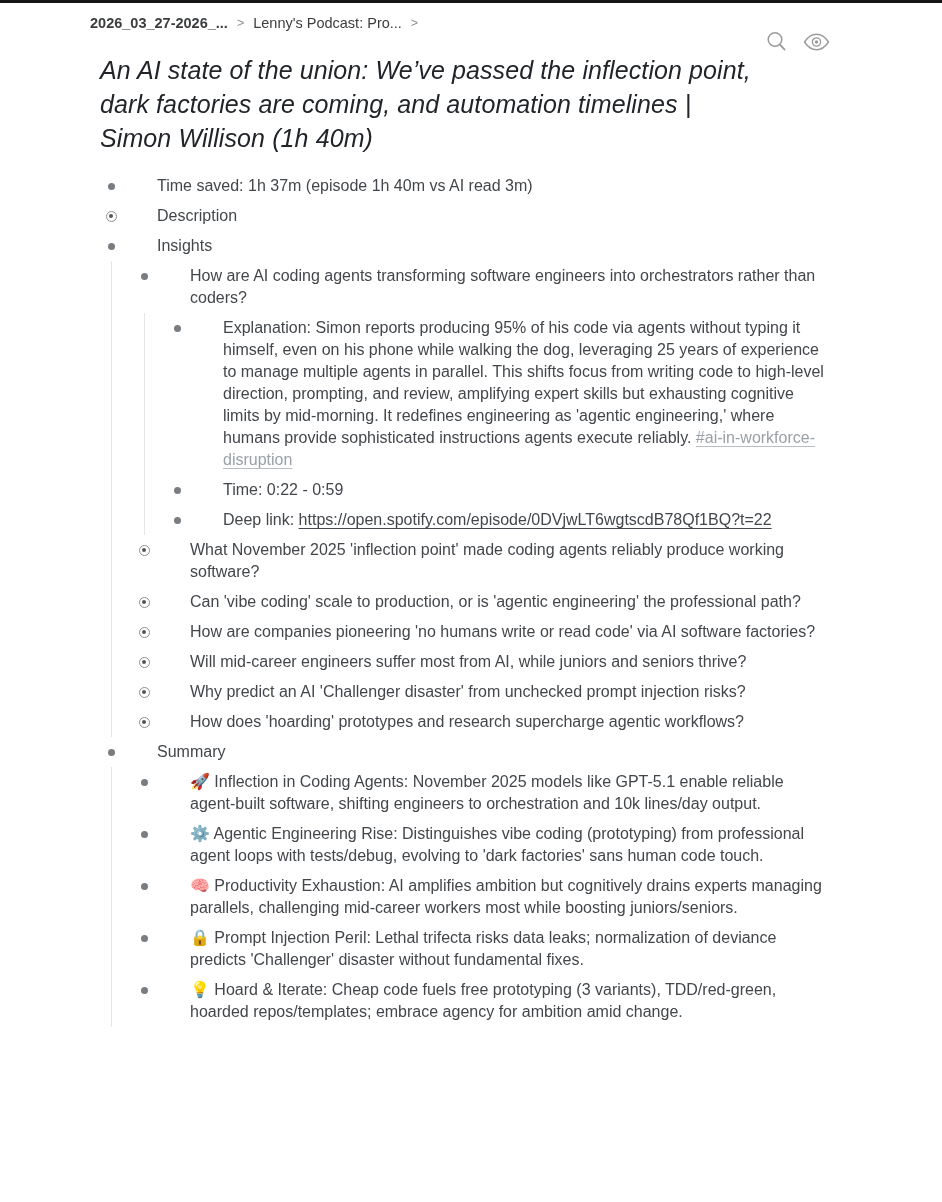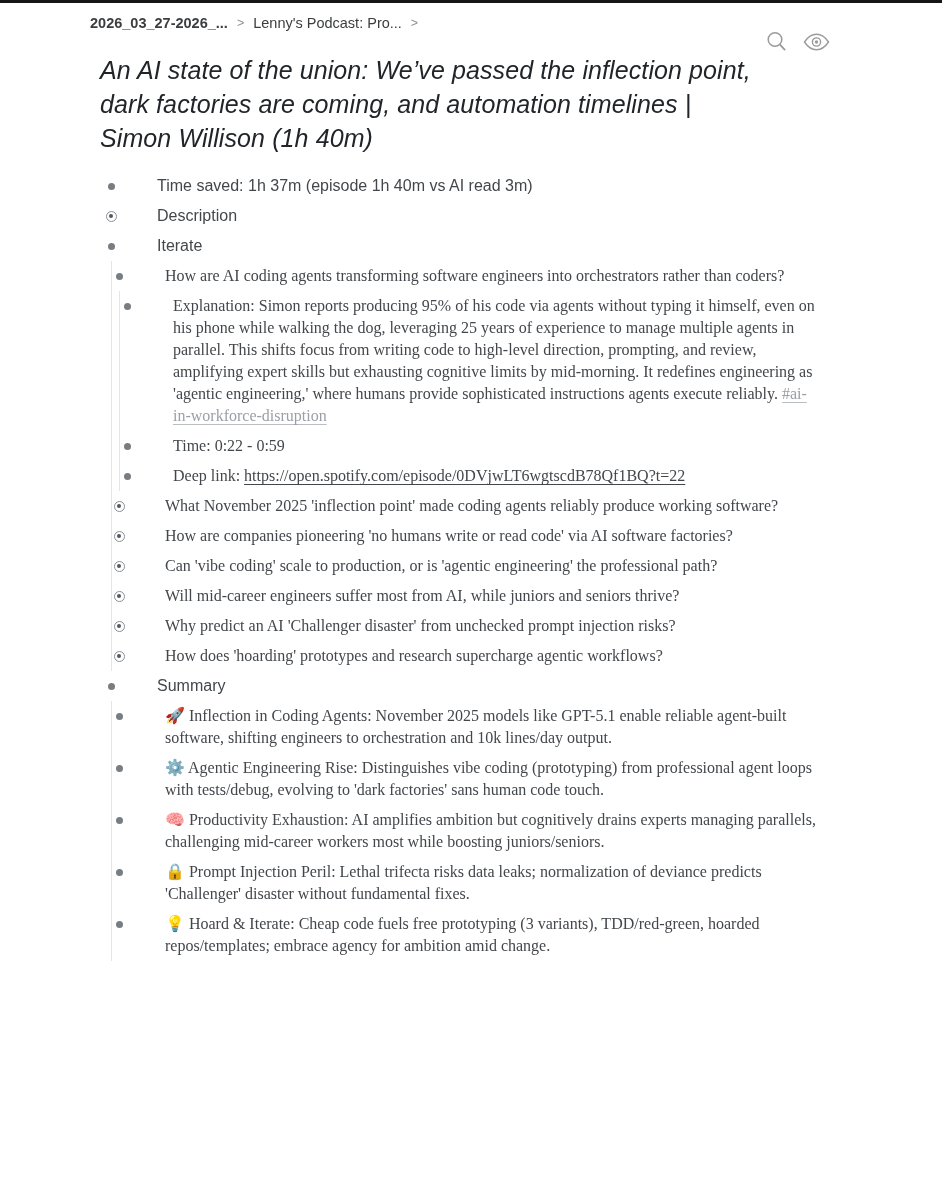--- a/index.html
+++ b/index.html
@@ -31,21 +31,21 @@
     width:14px;height:22px;flex:none;display:flex;align-items:center;justify-content:center;
     cursor:pointer;
   }
   .dot{width:7px;height:7px;border-radius:50%;background:#787d82;}
   .ring{
     width:9px;height:9px;border-radius:50%;border:1.5px solid #8a9095;
     display:flex;align-items:center;justify-content:center;
   }
   .ring-inner{width:4.5px;height:4.5px;border-radius:50%;background:#53585d;}
   .itext{margin-left:7px;flex:1;cursor:text;}
-  .children{margin-left:7px;border-left:1px solid #e4e5e6;font-family:Liberation Serif, serif;}
+  .children{margin-left:7px;padding-left:25px;border-left:1px solid #e4e5e6;}
   a.tag-link{
     color:#9aa0a6;text-decoration:underline;text-underline-offset:3px;
     text-decoration-color:#b9bec2;cursor:pointer;
   }
   a.url-link{
     color:#43474b;text-decoration:underline;text-underline-offset:3px;
     word-break:break-all;overflow-wrap:anywhere;cursor:pointer;
   }
 </style>
 </head>
@@ -95,21 +95,21 @@
           </div>
         </div>
         <div class="itext"><span>Description</span></div>
       </div>
     </div>
     <div class="node">
       <div class="row">
         <div class="bullet-box">
           <div class="dot"></div>
         </div>
-        <div class="itext"><span>Iterate</span></div>
+        <div class="itext"><span>Insights</span></div>
       </div>
       <div class="children">
         <div class="node">
           <div class="row">
             <div class="bullet-box">
               <div class="dot"></div>
             </div>
             <div class="itext"><span>How are AI coding agents transforming software engineers into orchestrators rather than coders?</span></div>
           </div>
           <div class="children">
@@ -149,40 +149,40 @@
             <div class="itext"><span>What November 2025 'inflection point' made coding agents reliably produce working software?</span></div>
           </div>
         </div>
         <div class="node">
           <div class="row">
             <div class="bullet-box">
               <div class="ring">
                 <div class="ring-inner"></div>
               </div>
             </div>
+            <div class="itext"><span>Can 'vibe coding' scale to production, or is 'agentic engineering' the professional path?</span></div>
+          </div>
+        </div>
+        <div class="node">
+          <div class="row">
+            <div class="bullet-box">
+              <div class="ring">
+                <div class="ring-inner"></div>
+              </div>
+            </div>
             <div class="itext"><span>How are companies pioneering 'no humans write or read code' via AI software factories?</span></div>
           </div>
         </div>
         <div class="node">
           <div class="row">
             <div class="bullet-box">
               <div class="ring">
                 <div class="ring-inner"></div>
               </div>
             </div>
-            <div class="itext"><span>Can 'vibe coding' scale to production, or is 'agentic engineering' the professional path?</span></div>
-          </div>
-        </div>
-        <div class="node">
-          <div class="row">
-            <div class="bullet-box">
-              <div class="ring">
-                <div class="ring-inner"></div>
-              </div>
-            </div>
             <div class="itext"><span>Will mid-career engineers suffer most from AI, while juniors and seniors thrive?</span></div>
           </div>
         </div>
         <div class="node">
           <div class="row">
             <div class="bullet-box">
               <div class="ring">
                 <div class="ring-inner"></div>
               </div>
             </div>

